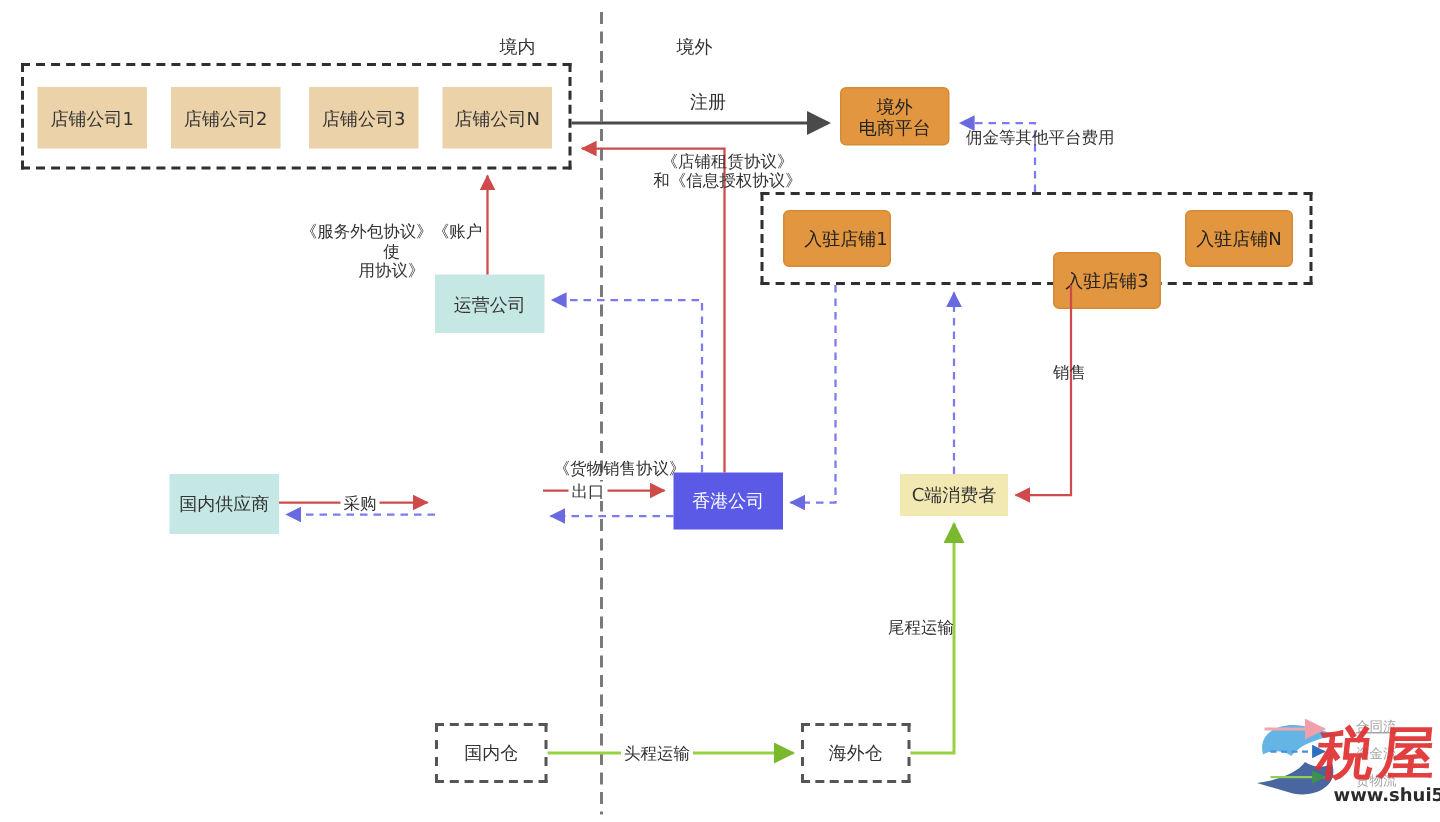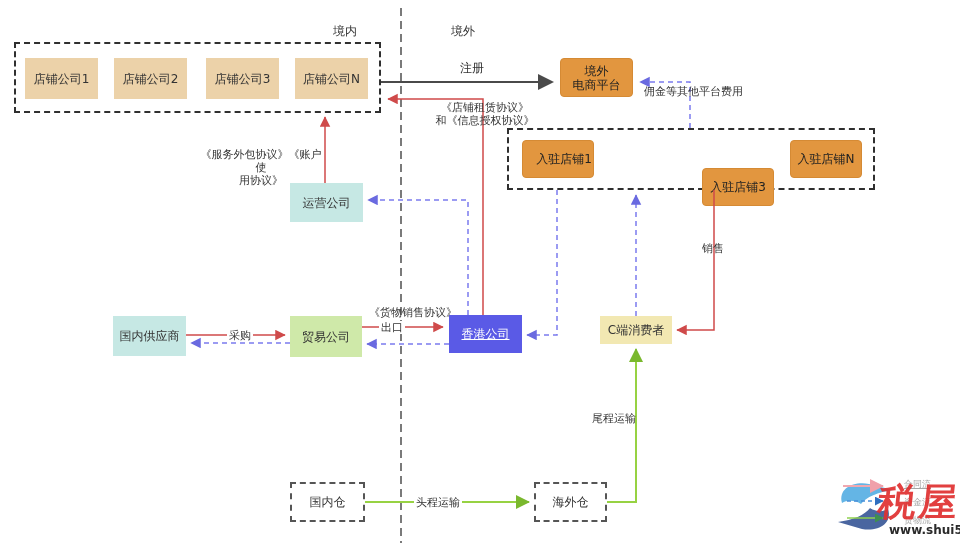--- a/index.html
+++ b/index.html
@@ -5,21 +5,21 @@
   html,body{margin:0;padding:0;}
   body{font-family:"DejaVu Sans","Liberation Sans",sans-serif;background:#ffffff;}
   #canvas{position:relative;width:960px;height:548px;background:#ffffff;overflow:hidden;}
 
   .node{position:absolute;box-sizing:border-box;display:flex;align-items:center;justify-content:center;
         font-size:12px;color:#333;text-align:center;white-space:pre-line;line-height:14px;z-index:2;}
   .tan{background:#ecd2a9;}
   .orange{background:#e2963f;border:1px solid #d0California8434;border:1px solid #d58a34;border-radius:4px;color:#222;}
   .teal{background:#c6e8e4;}
   .lgreen{background:#cfe9a9;}
-  .indigo{background:#5a5ae6;color:#ffffff;text-decoration:underline;}
+  .indigo{background:#5a5ae6;color:#ffffff;}
   .yellow{background:#f2e8b2;}
   .warehouse{background:#ffffff;border:2px dashed #555;}
 
   .dashed-group{position:absolute;box-sizing:border-box;border:2px dashed #2f2f2f;background:transparent;z-index:1;}
 
   .edge-label{position:absolute;font-size:11px;color:#333;white-space:nowrap;z-index:4;line-height:13px;text-align:right;}
   .edge-label.onl{background:#ffffff;padding:0 2px;}
   .edge-label.block{white-space:pre-line;text-align:center;}
   .region-label{position:absolute;font-size:12px;color:#333;z-index:4;}
 
@@ -48,21 +48,20 @@
   <div class="node orange" style="left:560px;top:58px;width:73px;height:39px;">境外
 电商平台</div>
 
   <div class="dashed-group" style="left:507px;top:128px;width:368px;height:62px;"></div>
   <div class="node orange" style="left:522px;top:140px;width:72px;height:38px;padding-left:12px;">入驻店铺1</div>
   <div class="node orange" style="left:702px;top:140px;width:72px;height:38px;margin-top:28px;">入驻店铺3</div>
   <div class="node orange" style="left:790px;top:140px;width:72px;height:38px;">入驻店铺N</div>
 
   <div class="node teal" style="left:290px;top:183px;width:73px;height:39px;">运营公司</div>
   <div class="node teal" style="left:113px;top:316px;width:73px;height:40px;">国内供应商</div>
-  <div class="node lgreen" style="left:290px;top:316px;width:72px;height:41px;">贸易公司</div>
   <div class="node indigo" style="left:449px;top:315px;width:73px;height:38px;">香港公司</div>
   <div class="node yellow" style="left:600px;top:316px;width:72px;height:28px;">C端消费者</div>
   <div class="node warehouse" style="left:290px;top:482px;width:75px;height:40px;">国内仓</div>
   <div class="node warehouse" style="left:534px;top:482px;width:73px;height:40px;">海外仓</div>
 
   <svg class="overlay" width="960" height="548" viewBox="0 0 960 548">
     <defs>
       <marker id="mRed" markerWidth="8" markerHeight="8" refX="6.5" refY="3.5" orient="auto">
           <path d="M0,0 L7,3.5 L0,7 Z" fill="#cf4a4a"></path>
         </marker>

